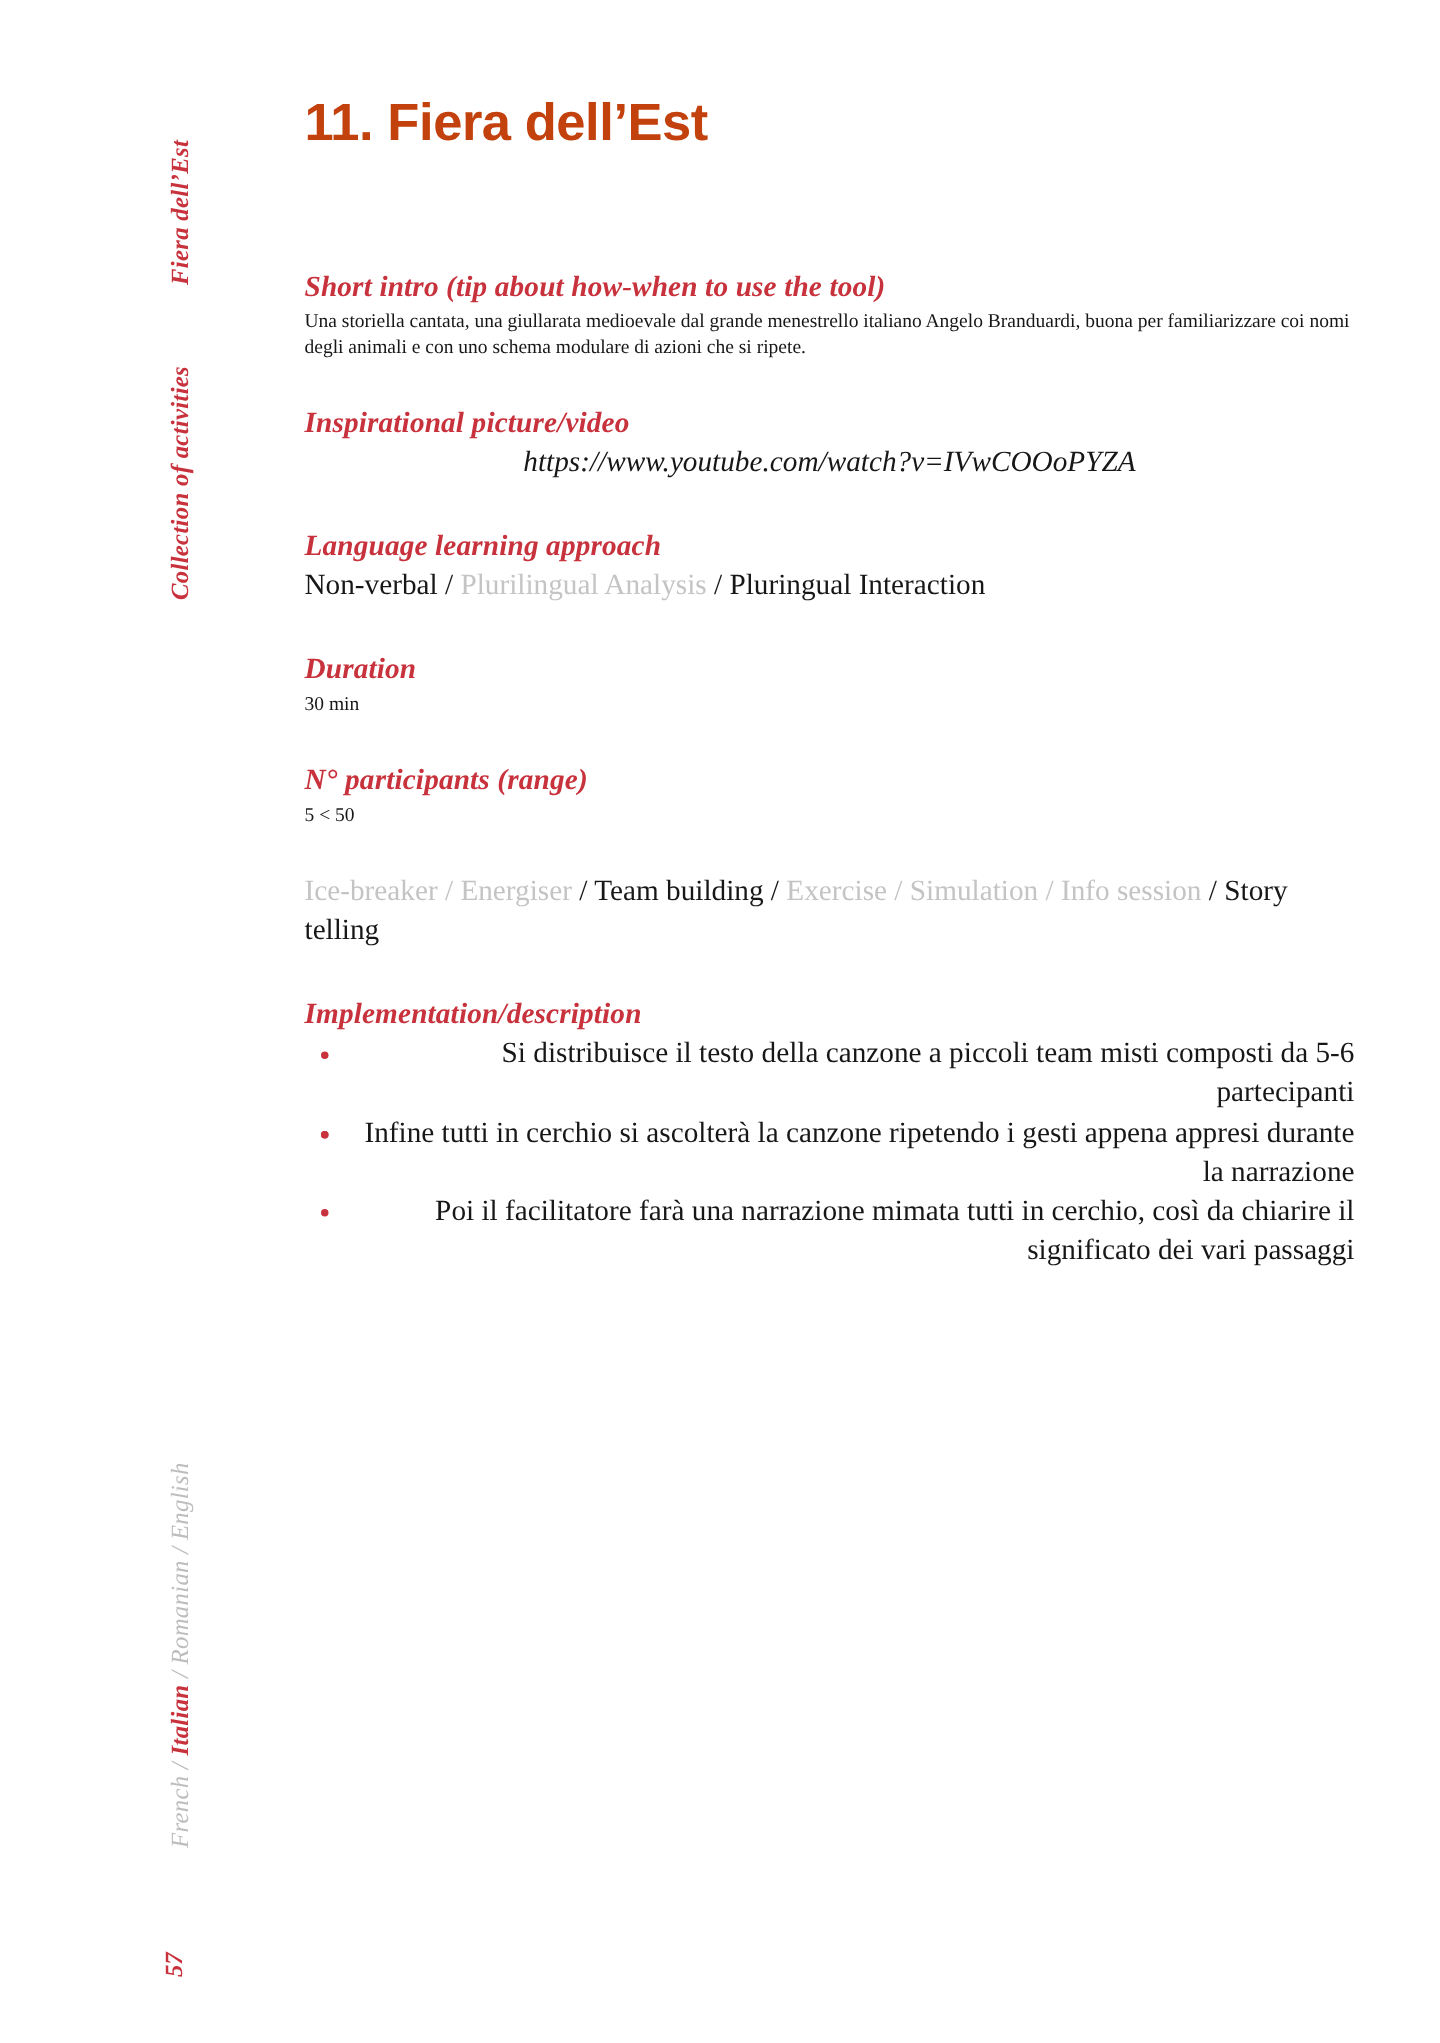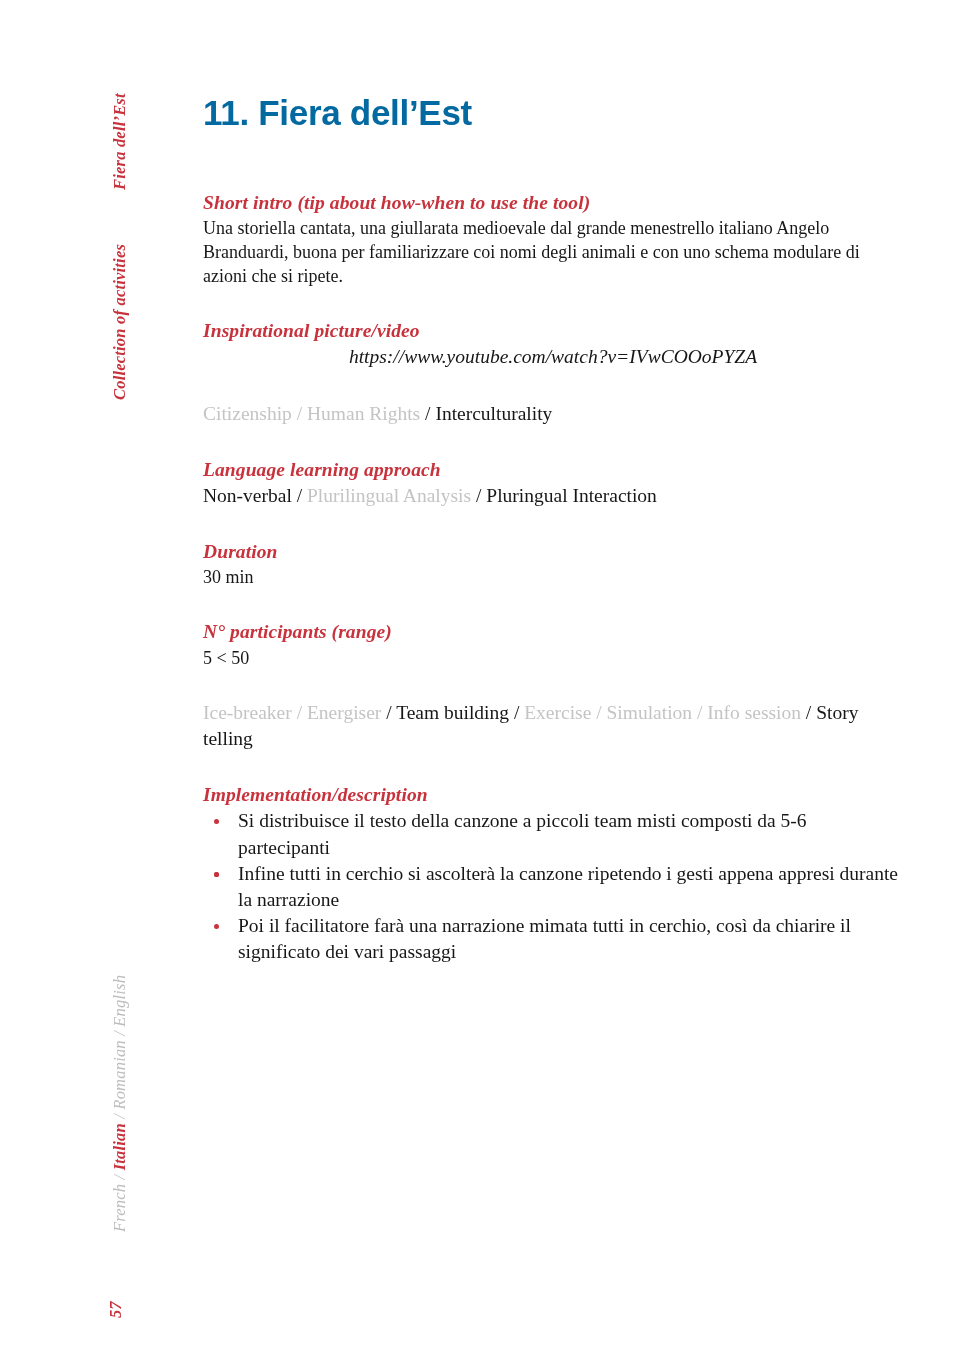--- a/index.html
+++ b/index.html
@@ -78,47 +78,47 @@
     position: absolute;
     left: 203px;
     top: 0;
     width: 700px;
   }
 
   .doc-title {
     font-family: "Liberation Sans", sans-serif;
     font-weight: 700;
     font-size: 35px;
-    color: #0369a1;
+    color: #c2410c;
     letter-spacing: -0.3px;
     margin: 0;
-    padding-top: 94px;
+    padding-top: 63px;
     line-height: 1.1;
   }
 
   .section {
     margin-top: 30px;
   }
   .section-lead {
-    margin-top: 57px;
+    margin-top: 77px;
   }
 
   .sec-head {
     font-family: "Liberation Serif", serif;
     font-style: italic;
     font-weight: 700;
     font-size: 19.5px;
     color: #c8323c;
     line-height: 1.34;
     letter-spacing: 0.1px;
   }
 
   .body-text {
     font-family: "Liberation Serif", serif;
-    font-size: 18px;
+    font-size: 13px;
     color: #171717;
     line-height: 1.345;
   }
 
   .url-text {
     font-family: "Liberation Serif", serif;
     font-style: italic;
     font-size: 19.5px;
     color: #171717;
     line-height: 1.345;
@@ -144,20 +144,21 @@
     padding: 0;
   }
   .bullets li {
     position: relative;
     font-family: "Liberation Serif", serif;
     font-size: 19.5px;
     color: #171717;
     line-height: 1.345;
     padding-left: 35px;
     text-indent: 0;
+    text-align: right;
   }
   .bullets li .dot {
     position: absolute;
     left: 11px;
     top: 11px;
     width: 5px;
     height: 5px;
     border-radius: 50%;
     background: #c8323c;
   }
@@ -183,21 +184,20 @@
     <div class="sec-head">Short intro (tip about how-when to use the tool)</div>
     <div class="body-text">Una storiella cantata, una giullarata medioevale dal grande menestrello italiano Angelo Branduardi, buona per familiarizzare coi nomi degli animali e con uno schema modulare di azioni che si ripete.</div>
   </div>
 
   <div class="section">
     <div class="sec-head">Inspirational picture/video</div>
     <div class="url-text">https://www.youtube.com/watch?v=IVwCOOoPYZA</div>
   </div>
 
   <div class="section">
-    <div class="opt-line"><span class="opt-off">Citizenship</span><span class="opt-sep"> / </span><span class="opt-off">Human Rights</span><span class="opt-sep-on"> / </span><span class="opt-on">Interculturality</span></div>
   </div>
 
   <div class="section">
     <div class="sec-head">Language learning approach</div>
     <div class="opt-line"><span class="opt-on">Non-verbal</span><span class="opt-sep-on"> / </span><span class="opt-off">Plurilingual Analysis</span><span class="opt-sep-on"> / </span><span class="opt-on">Pluringual Interaction</span></div>
   </div>
 
   <div class="section">
     <div class="sec-head">Duration</div>
     <div class="body-text">30 min</div>

